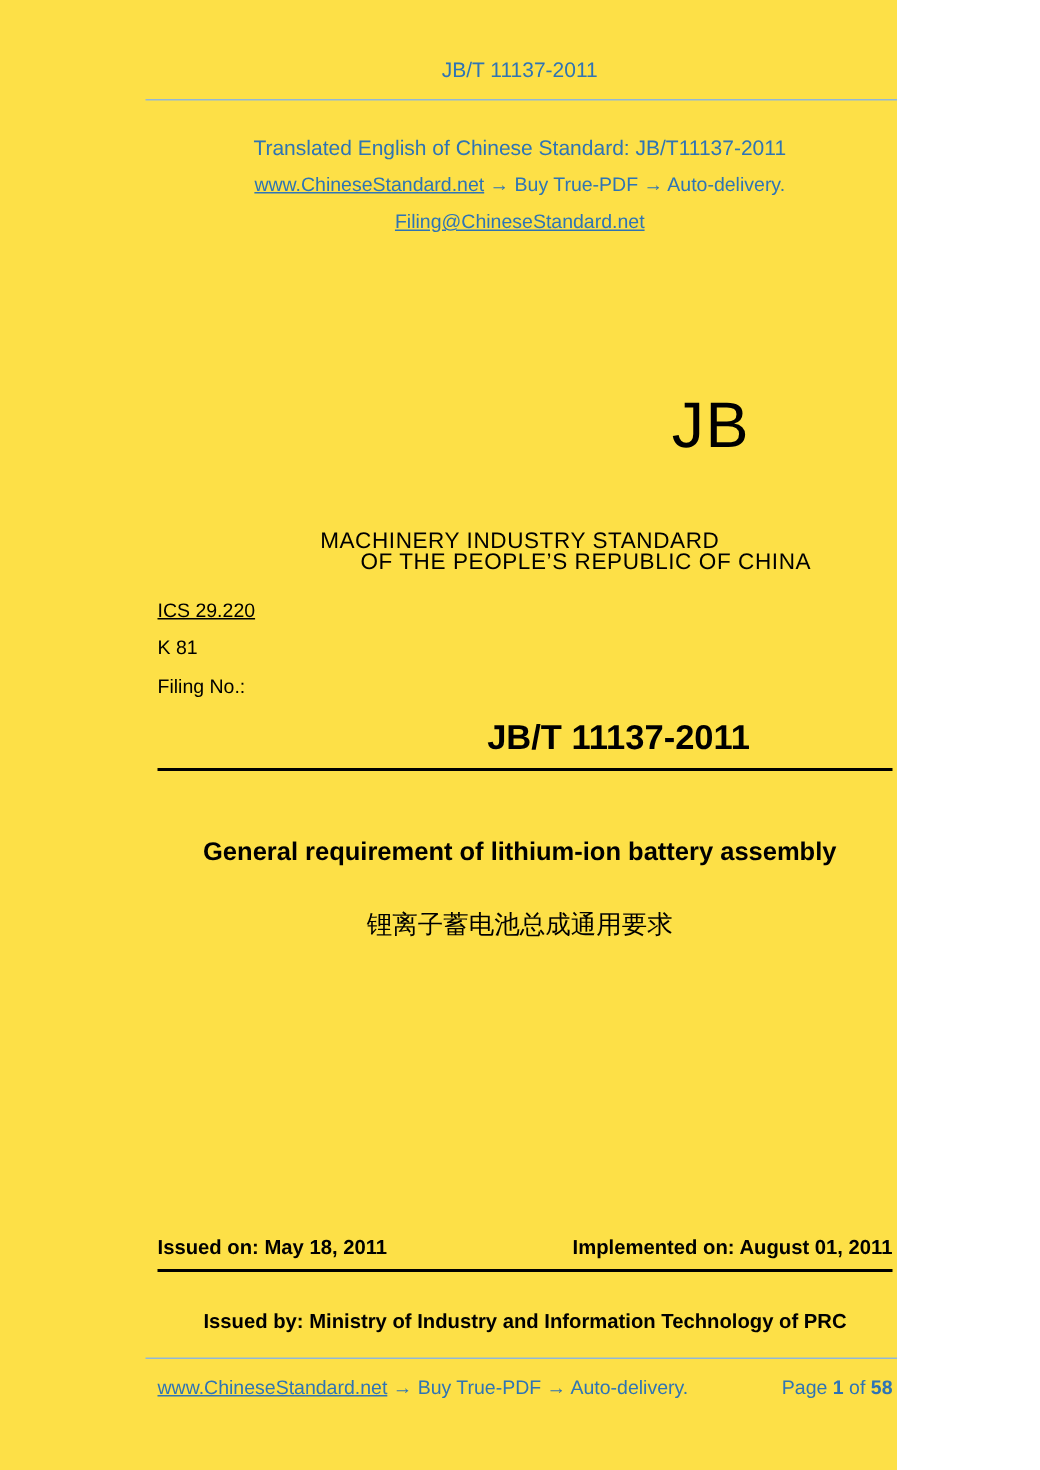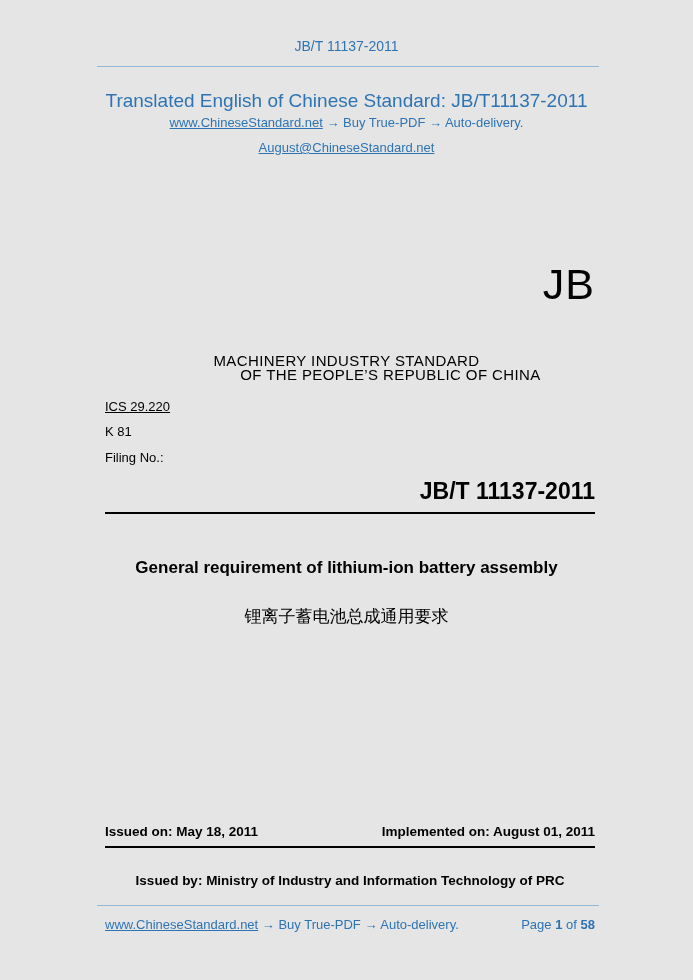--- a/index.html
+++ b/index.html
@@ -1,33 +1,33 @@
 <!DOCTYPE html>
 <html><head>
 <meta charset="utf-8">
 <style>
   html, body { margin: 0; padding: 0; background: #ffffff; }
   .page {
     position: relative;
-    width: 693px;
+    width: 598px;
     height: 980px;
-    background: #e5e5e5;
+    background: #fde047;
     font-family: "Liberation Sans", sans-serif;
     color: #000000;
     overflow: hidden;
   }
   .abs { position: absolute; }
   .center-full { left: 0; width: 693px; text-align: center; }
   .blue { color: #2e74b5; }
   .rule-blue { background: #92b7d7; height: 1px; }
   .rule-black { background: #000000; height: 2px; }
   .link { text-decoration: underline; cursor: pointer; }
   .hdr-doc-code { top: 38px; font-size: 14px; }
   .hdr-rule { top: 66px; left: 97px; width: 502px; }
-  .hdr-translated { top: 90px; font-size: 19px; }
+  .hdr-translated { top: 90px; font-size: 14px; }
   .hdr-site { top: 115px; font-size: 13px; }
   .hdr-email { top: 140px; font-size: 13px; }
   .jb-logo { top: 260px; right: 98px; font-size: 43px; font-weight: normal; letter-spacing: 1px; }
   .std-line1 { top: 329px; font-size: 15px; letter-spacing: 0.4px; margin-top: 23px; }
   .std-line2 { top: 366px; font-size: 15px; letter-spacing: 0.4px; margin-left: 44px; }
   .ics { top: 399px; left: 105px; font-size: 13px; text-decoration: underline; }
   .kcode { top: 424px; left: 105px; font-size: 13px; }
   .filing { top: 450px; left: 105px; font-size: 13px; text-align: center; }
   .std-number { top: 478px; right: 98px; font-size: 23px; font-weight: bold; }
   .thick-rule { top: 512px; left: 105px; width: 490px; }
@@ -46,21 +46,21 @@
 <div class="page">
 
   <div class="abs center-full blue hdr-doc-code">JB/T 11137-2011</div>
 
   <div class="abs rule-blue hdr-rule"></div>
 
   <div class="abs center-full blue hdr-translated">Translated English of Chinese Standard: JB/T11137-2011</div>
 
   <div class="abs center-full blue hdr-site"><span class="link">www.ChineseStandard.net</span><span> → Buy True-PDF → Auto-delivery.</span></div>
 
-  <div class="abs center-full blue hdr-email"><span class="link">August@ChineseStandard.net</span></div>
+  <div class="abs center-full blue hdr-email"><span class="link">Filing@ChineseStandard.net</span></div>
 
   <div class="abs jb-logo">JB</div>
 
   <div class="abs center-full std-line1">MACHINERY INDUSTRY STANDARD</div>
 
   <div class="abs center-full std-line2">OF THE PEOPLE’S REPUBLIC OF CHINA</div>
 
   <div class="abs ics">ICS 29.220</div>
 
   <div class="abs kcode">K 81</div>

